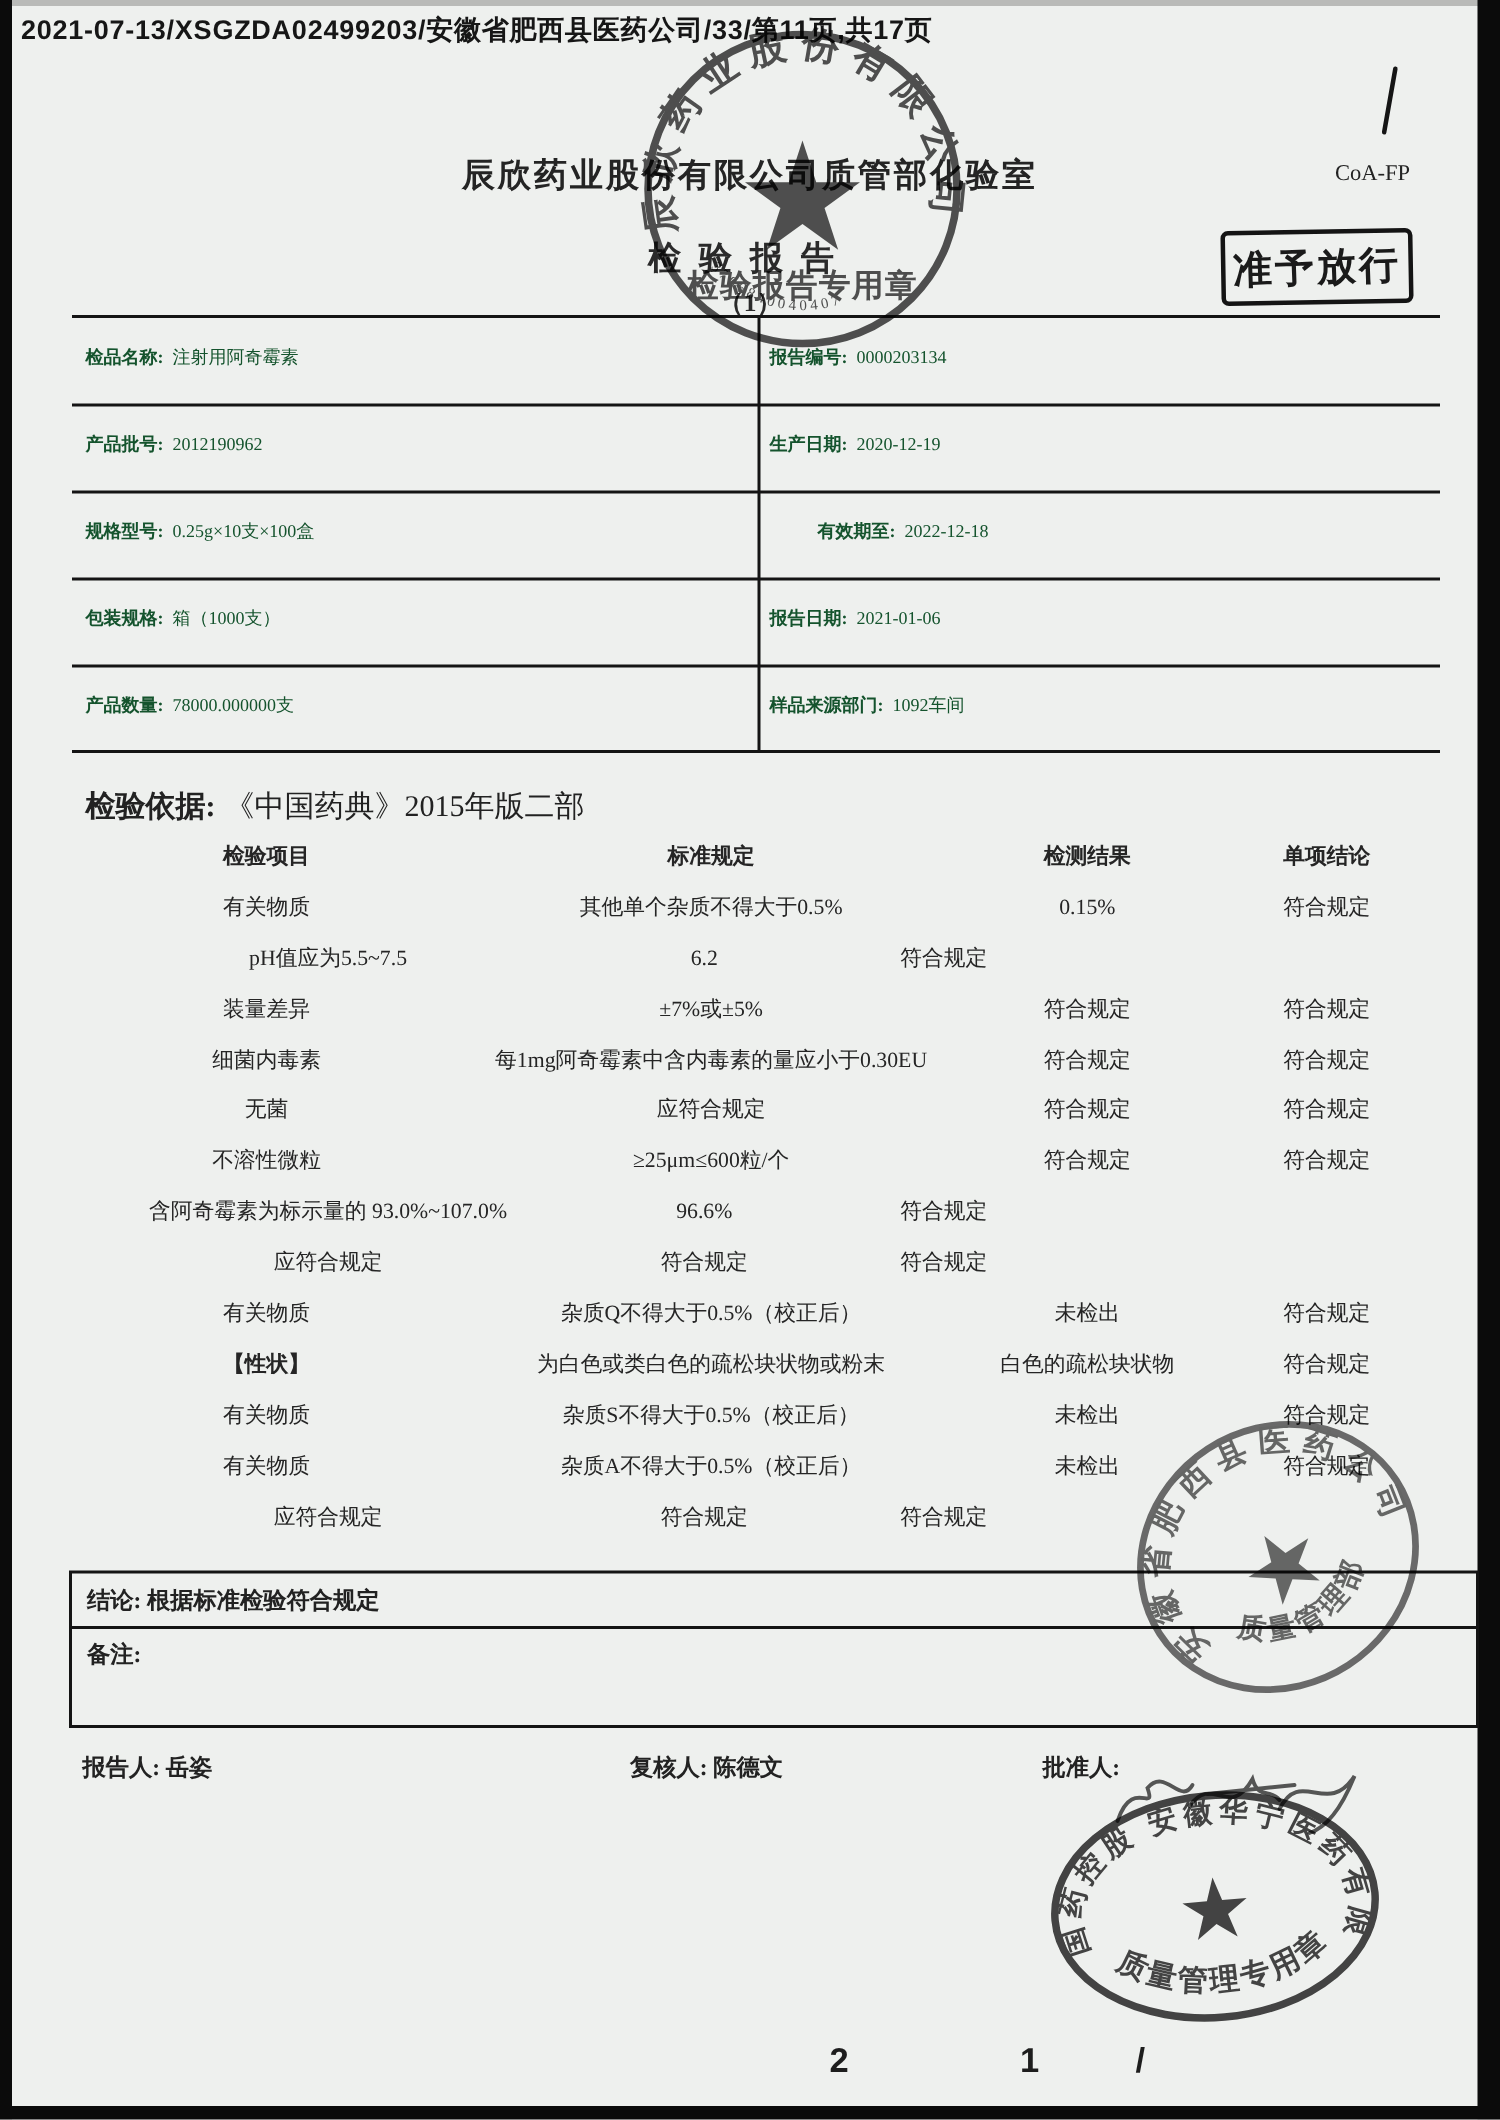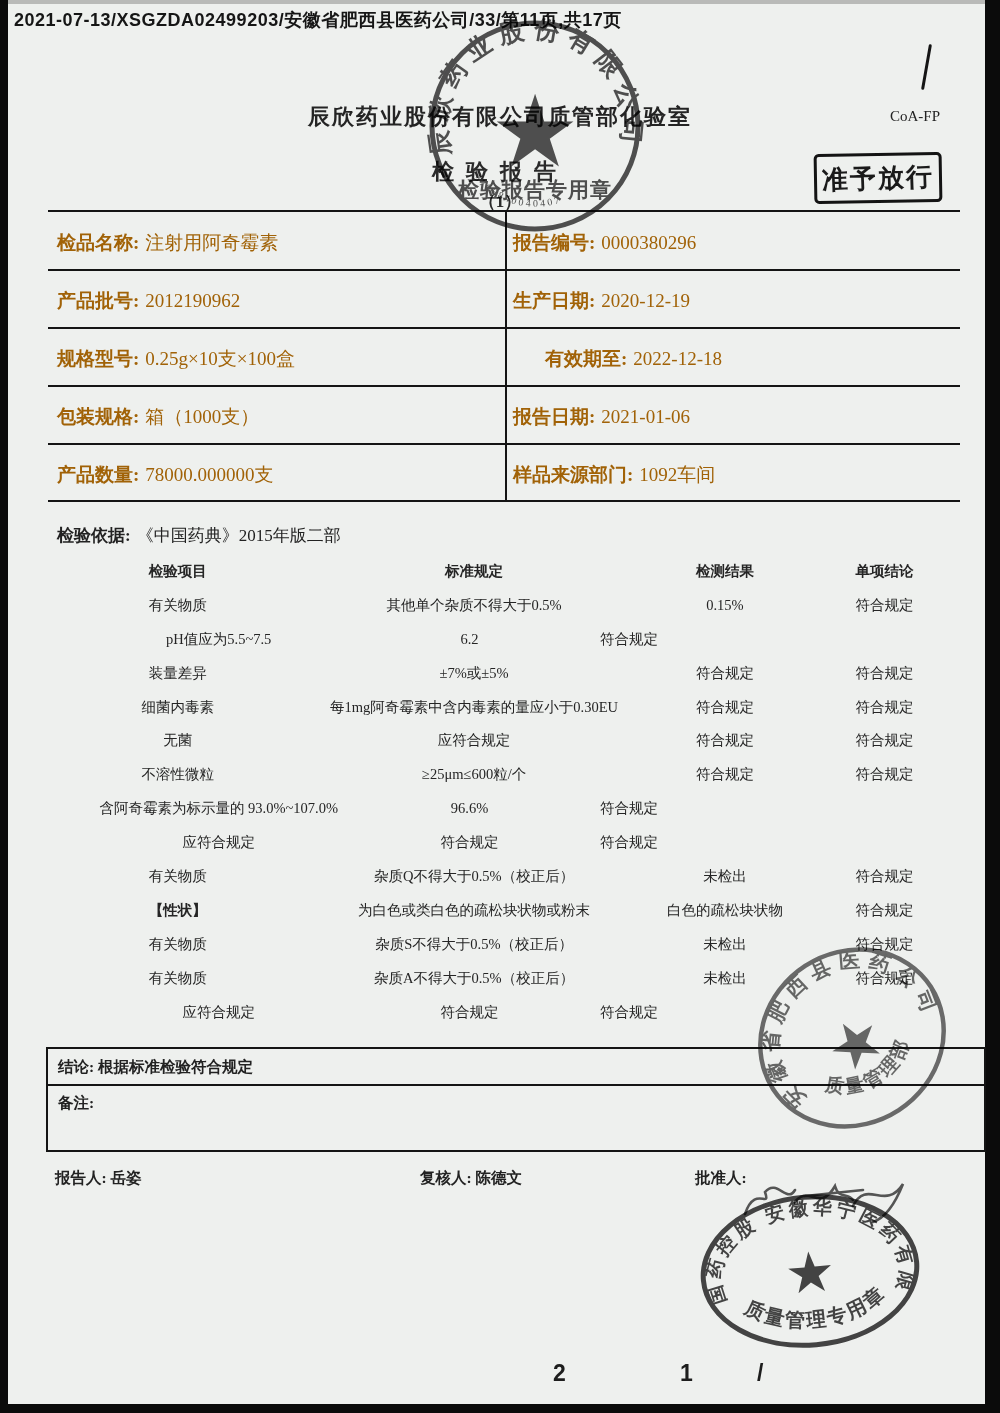--- a/index.html
+++ b/index.html
@@ -33,24 +33,24 @@
     left:814px;top:153px;width:122px;height:44px;
     border:3px solid #141414;border-radius:5px;
     display:flex;align-items:center;justify-content:center;
     transform:rotate(-1deg);color:#1a1a1a;
   }
   .release-box span{font-size:26px;font-weight:bold;letter-spacing:2px;transform:rotate(-1deg);}
   .pen-mark{left:925px;top:44px;width:3px;height:46px;background:#151515;transform:rotate(10deg);border-radius:2px;}
 
   .hline{position:absolute;background:#141414;height:2px;}
   .vline{position:absolute;background:#141414;width:2px;}
-  .cell{position:absolute;font-size:19px;color:#a16207;white-space:nowrap;}
+  .cell{position:absolute;font-size:12px;color:#14532d;white-space:nowrap;}
   .cell b{font-weight:bold;margin-right:6px;}
 
-  .basis{left:57px;top:524px;font-size:17px;color:#222;}
+  .basis{left:57px;top:524px;font-size:20px;color:#222;}
   .basis b{font-weight:bold;margin-right:6px;}
 
   .test-table{left:50px;top:555px;width:912px;font-size:14.5px;color:#252525;}
   .trow{display:flex;height:33.9px;line-height:33.9px;}
   .trow .c1{width:28%;text-align:center;}
   .trow .c2{width:37%;text-align:center;}
   .trow .c3{width:18%;text-align:center;}
   .trow .c4{width:17%;text-align:center;}
   .trow.thead{font-weight:bold;}
   .trow .bold{font-weight:bold;}
@@ -93,21 +93,21 @@
 
   <div class="hline" style="left:48px;top:210px;width:912px;"></div>
   <div class="hline" style="left:48px;top:269px;width:912px;"></div>
   <div class="hline" style="left:48px;top:327px;width:912px;"></div>
   <div class="hline" style="left:48px;top:385px;width:912px;"></div>
   <div class="hline" style="left:48px;top:443px;width:912px;"></div>
   <div class="hline" style="left:48px;top:500px;width:912px;"></div>
   <div class="vline" style="left:505px;top:210px;height:292px;"></div>
 
   <div class="cell" style="left:57px;top:230px;"><b>检品名称:</b><span>注射用阿奇霉素</span></div>
-  <div class="cell" style="left:513px;top:230px;"><b>报告编号:</b><span>0000380296</span></div>
+  <div class="cell" style="left:513px;top:230px;"><b>报告编号:</b><span>0000203134</span></div>
   <div class="cell" style="left:57px;top:288px;"><b>产品批号:</b><span>2012190962</span></div>
   <div class="cell" style="left:513px;top:288px;"><b>生产日期:</b><span>2020-12-19</span></div>
   <div class="cell" style="left:57px;top:346px;"><b>规格型号:</b><span>0.25g×10支×100盒</span></div>
   <div class="cell" style="left:513px;top:346px;margin-left:32px;"><b>有效期至:</b><span>2022-12-18</span></div>
   <div class="cell" style="left:57px;top:404px;"><b>包装规格:</b><span>箱（1000支）</span></div>
   <div class="cell" style="left:513px;top:404px;"><b>报告日期:</b><span>2021-01-06</span></div>
   <div class="cell" style="left:57px;top:462px;"><b>产品数量:</b><span>78000.000000支</span></div>
   <div class="cell" style="left:513px;top:462px;"><b>样品来源部门:</b><span>1092车间</span></div>
 
   <div class="abs basis"><b>检验依据:</b><span>《中国药典》2015年版二部</span></div>

